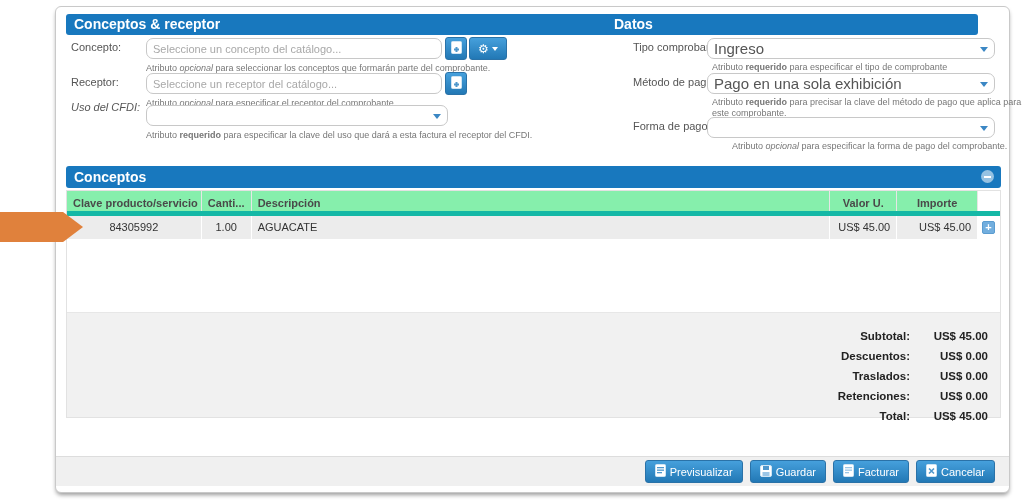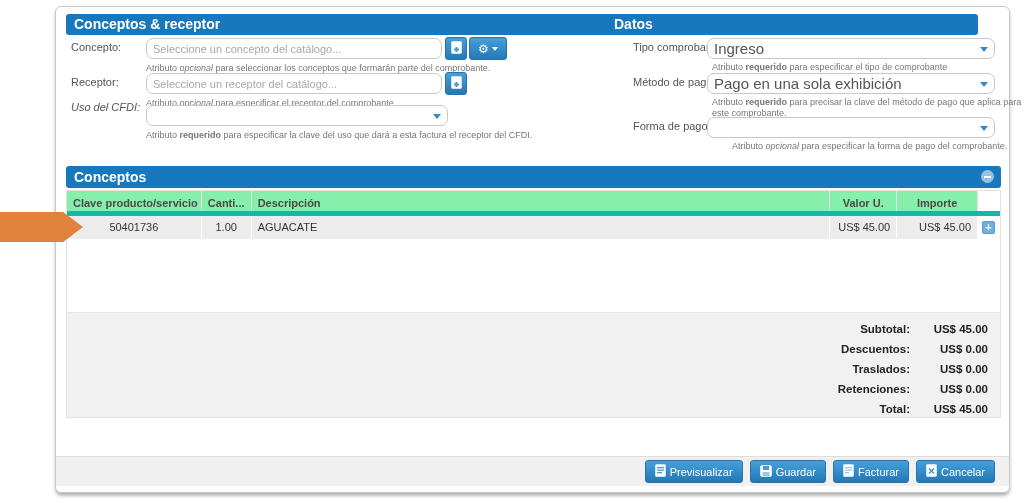--- a/index.html
+++ b/index.html
@@ -73,21 +73,21 @@
   .collapse-btn {
     position:absolute; right:7px; top:4px; width:13px; height:13px; border-radius:50%;
     background:rgba(255,255,255,.55); cursor:pointer;
   }
   .collapse-btn::after {
     content:""; position:absolute; left:3px; top:5.5px; width:7px; height:2px; background:#fff;
   }
 
   .totals {
     position:absolute; left:0; bottom:0; width:100%; height:105px; background:#f1f1f1;
-    border-top:1px solid #e7e7e7; padding-top:6px;
+    border-top:1px solid #e7e7e7; padding-top:13px;
   }
   .total-row { display:flex; justify-content:flex-end; align-items:center; height:20px; padding-right:12px; }
   .total-row .tlabel { font-size:11.5px; font-weight:bold; color:#222; }
   .total-row .tvalue { font-size:11.5px; font-weight:bold; color:#222; width:78px; text-align:right; }
 
   .footer-bar {
     position:absolute; left:0; right:0; bottom:6px; height:30px; background:#f0f0f0;
     border-top:1px solid #ddd; display:flex; align-items:center; justify-content:flex-end; gap:7px; padding-right:14px;
   }
   .btn {
@@ -208,21 +208,21 @@
     <div class="grid-box">
       <div class="grid-head">
         <div class="hcell c1">Clave producto/servicio</div>
         <div class="hcell c2 h-c2">Canti...</div>
         <div class="hcell c3">Descripción</div>
         <div class="hcell c4 h-c4">Valor U.</div>
         <div class="hcell c5 h-c5">Importe</div>
         <div class="hcell c6"></div>
       </div>
       <div class="grid-row">
-        <div class="cell row-clave">50401736</div>
+        <div class="cell row-clave">84305992</div>
         <div class="cell row-cant">1.00</div>
         <div class="cell c3">AGUACATE</div>
         <div class="cell c4">US$ 45.00</div>
         <div class="cell c5">US$ 45.00</div>
         <div class="cell c6">
           <span class="add-row-btn">+</span>
         </div>
       </div>
 
       <div class="totals">

